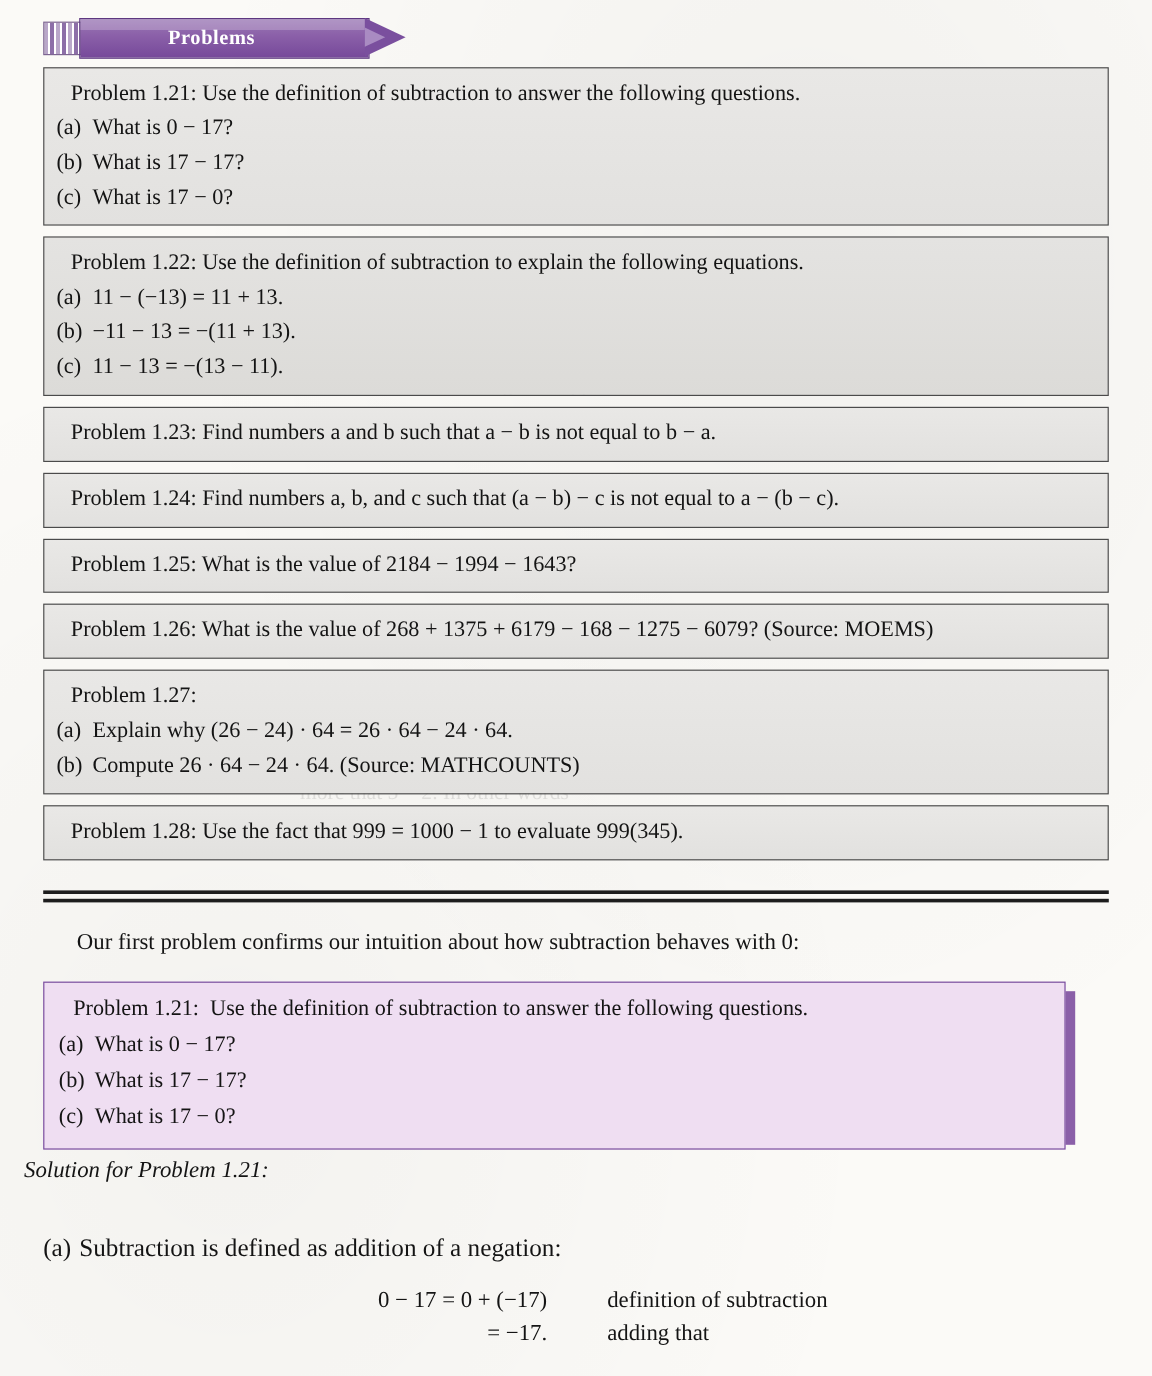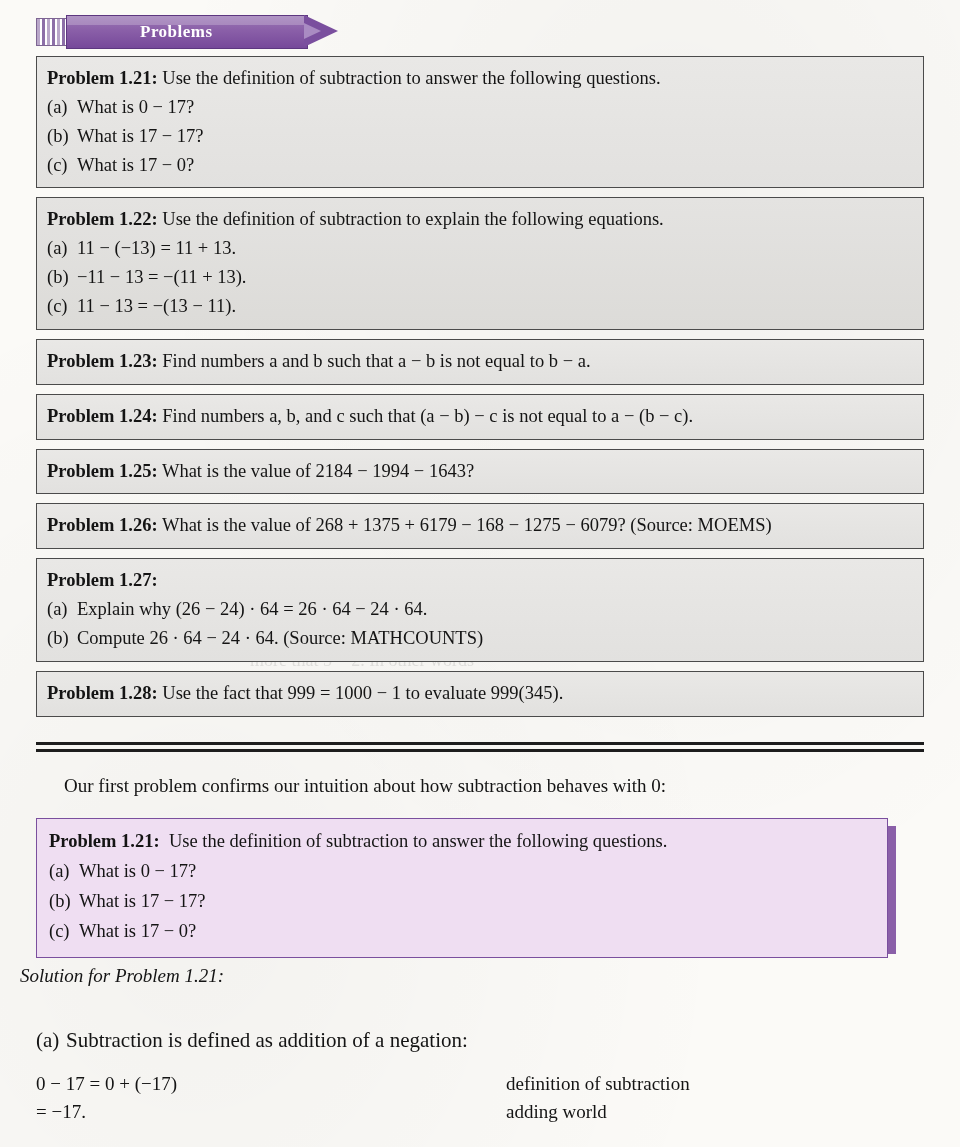--- a/index.html
+++ b/index.html
@@ -111,21 +111,22 @@
     line-height: 1.56;
     box-sizing: border-box;
   }
   .pbox.shaded {
     background: linear-gradient(180deg, #e4e3e1 0%, #dcdbd8 100%);
   }
   .pline {
     white-space: nowrap;
   }
   .plabel {
-    font-weight: bold;
+    font-weight: normal;
+    margin-left: 12px;
   }
   .itemlabel {
     display: inline-block;
     width: 30px;
   }
   .it { }
 
   
   .double-rule {
     position: absolute;
@@ -197,20 +198,21 @@
     top: 1073px;
     width: 888px;
     font-size: 19px;
   }
   .math-row {
     display: flex;
     margin-bottom: 6px;
   }
   .math-lhs {
     width: 420px;
+    text-align: right;
     padding-right: 0;
   }
   .math-note {
     padding-left: 50px;
   }
 
   
   .ghost {
     position: absolute;
     color: rgba(60,60,60,0.13);
@@ -310,17 +312,17 @@
     <span class="itemlabel">(a)</span><span>Subtraction is defined as addition of a negation:</span>
   </div>
 
   <div class="math-block">
     <div class="math-row">
       <div class="math-lhs">0 − 17 = 0 + (−17)</div>
       <div class="math-note">definition of subtraction</div>
     </div>
     <div class="math-row">
       <div class="math-lhs">= −17.</div>
-      <div class="math-note">adding world</div>
+      <div class="math-note">adding that</div>
     </div>
   </div>
 
 </div>
 
 </body></html>

